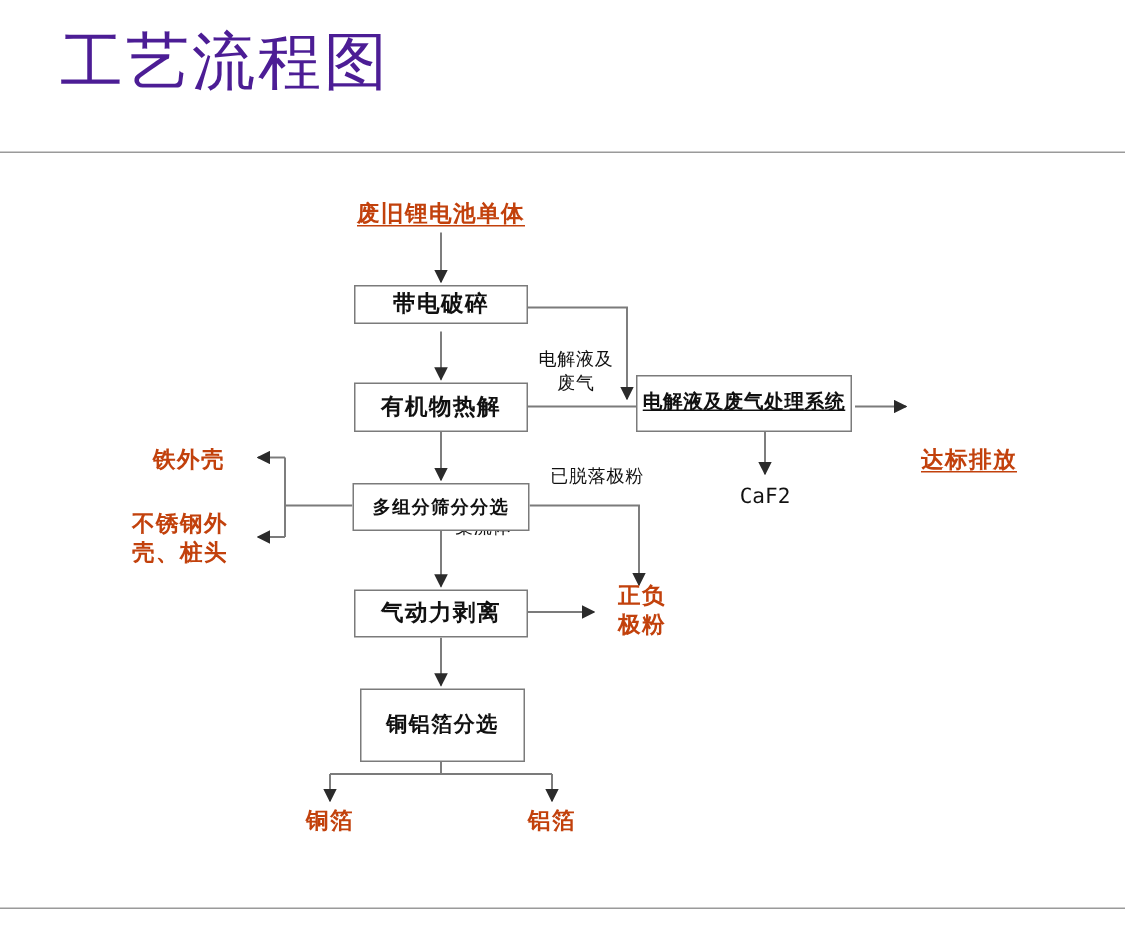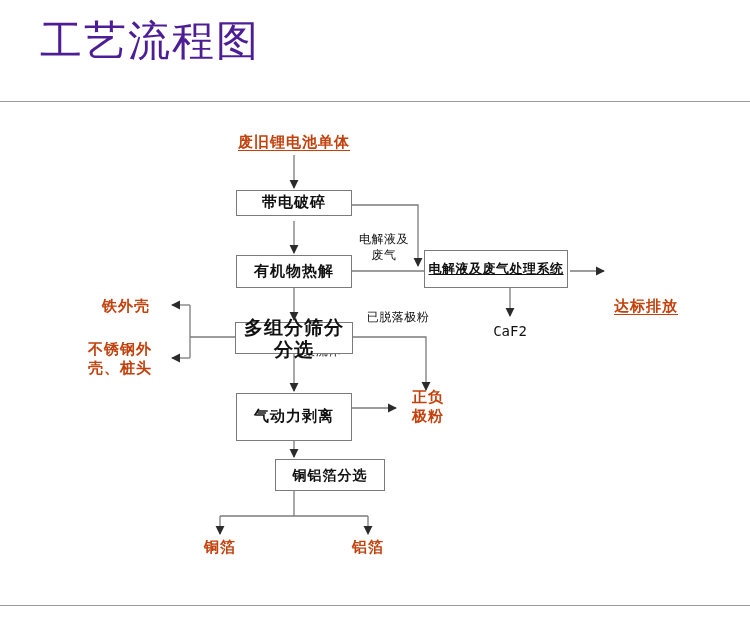--- a/index.html
+++ b/index.html
@@ -169,22 +169,22 @@
     <div class="elabel" style="left:358px;top:310px;width:80px;">已脱落极粉</div>
 
     <div class="elabel" style="left:294px;top:344px;width:56px;">集流体</div>
 
     <div class="node" style="left:236px;top:190px;width:116px;height:26px;">带电破碎</div>
 
     <div class="node" style="left:236px;top:255px;width:116px;height:33px;">有机物热解</div>
 
     <div class="node two-line" style="left:424px;top:250px;width:144px;height:38px;text-decoration:underline;">电解液及废气处理系统</div>
 
-    <div class="node" style="left:235px;top:322px;width:118px;height:32px;font-size:19px;">多组分筛分分选</div>
+    <div class="node" style="left:235px;top:322px;width:118px;height:32px;font-size:12px;">多组分筛分分选</div>
 
-    <div class="node" style="left:236px;top:393px;width:116px;height:48px;">气动力剥离</div>
+    <div class="node" style="left:236px;top:393px;width:116px;height:32px;">气动力剥离</div>
 
-    <div class="node" style="left:240px;top:459px;width:110px;height:32px;font-size:14px;margin-left:35px;">铜铝箔分选</div>
+    <div class="node" style="left:240px;top:459px;width:110px;height:49px;font-size:14px;">铜铝箔分选</div>
 
   </div>
 
   <div class="footer-rule"></div>
 </div>
 
 </body></html>

